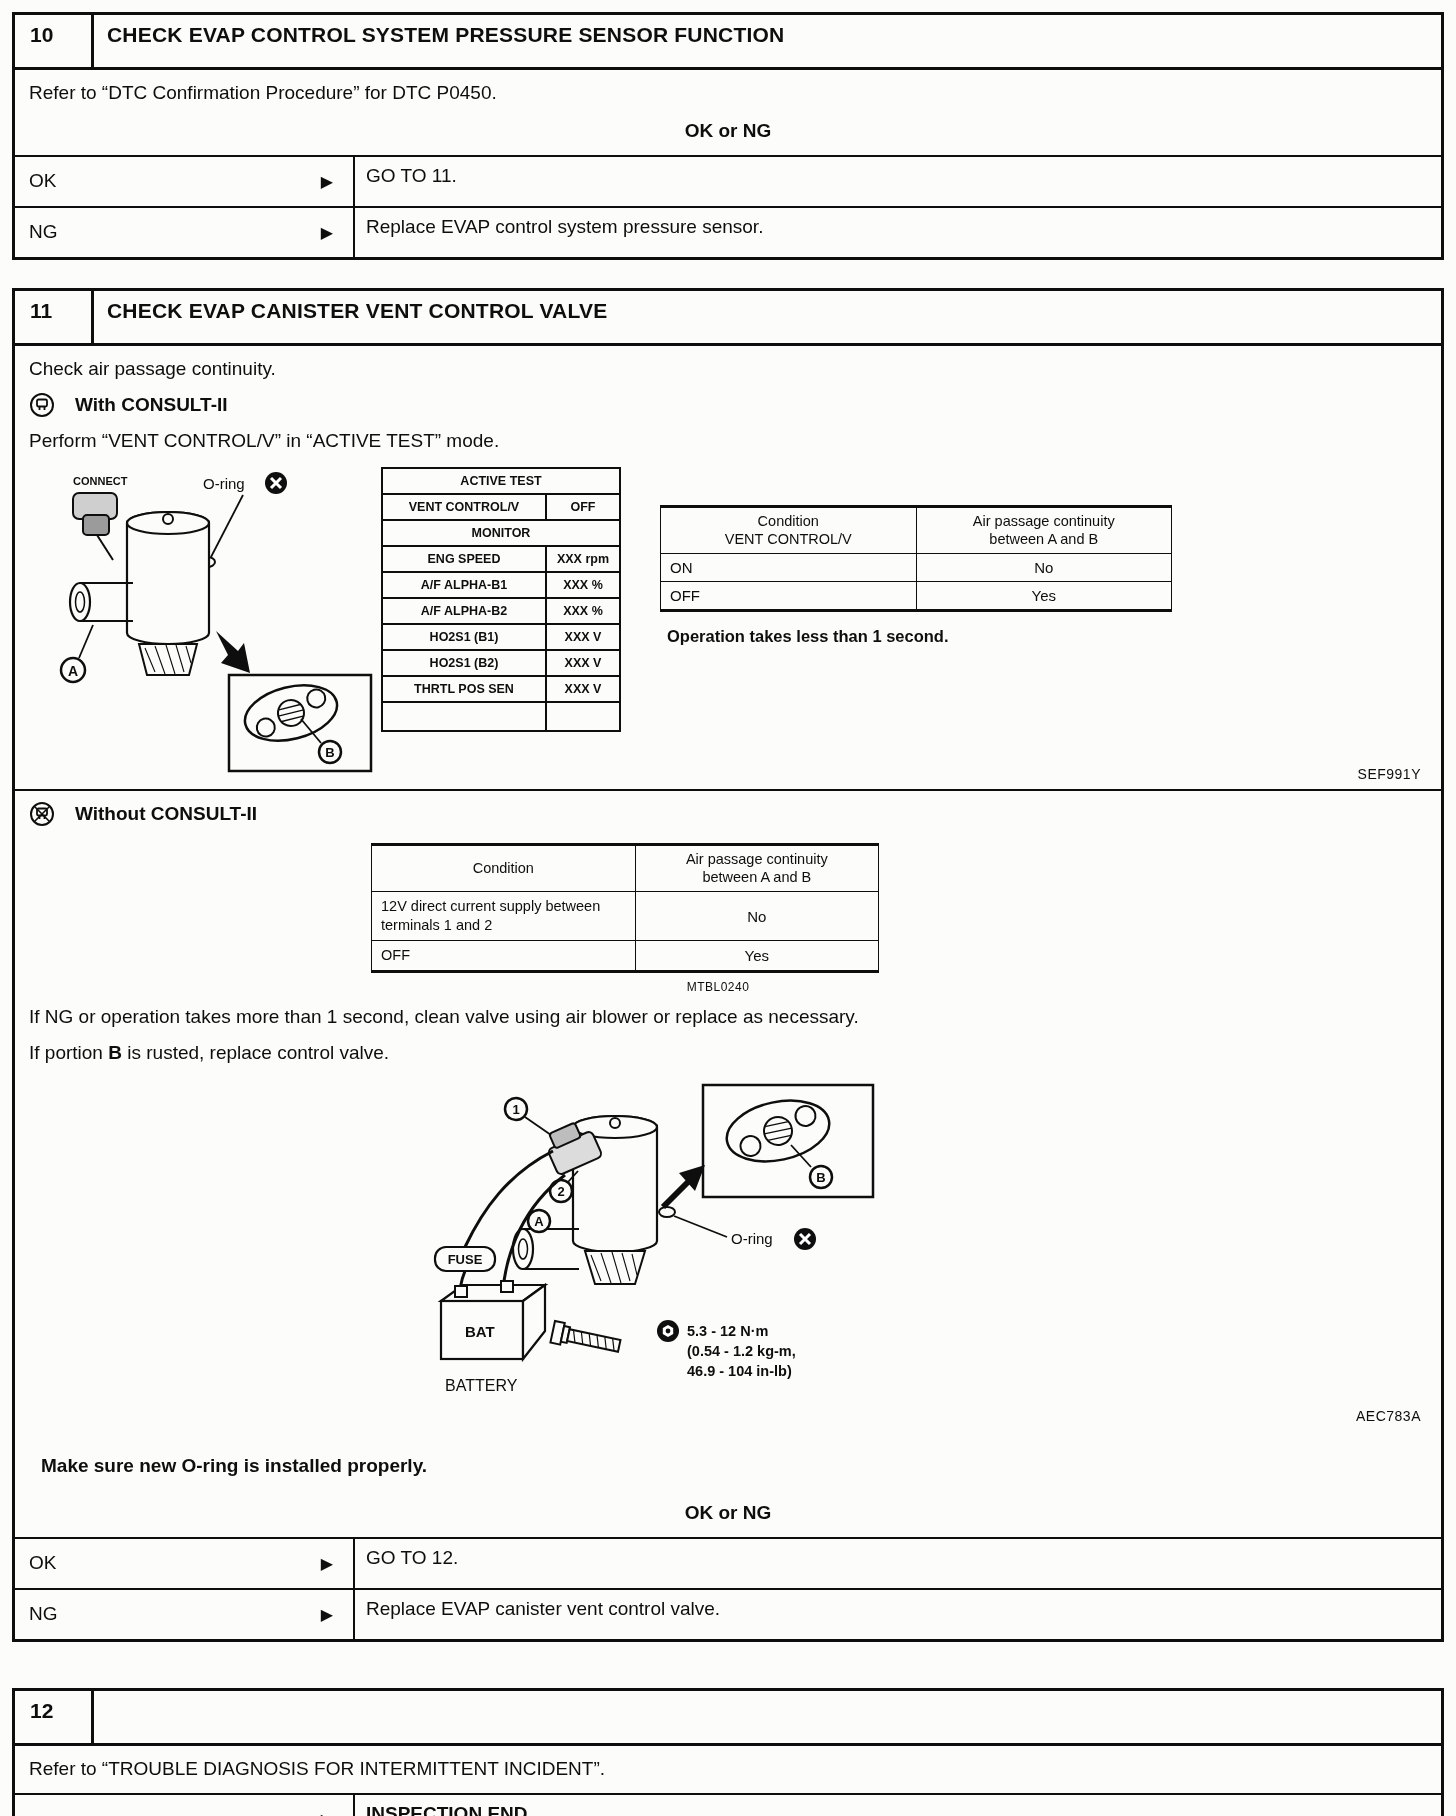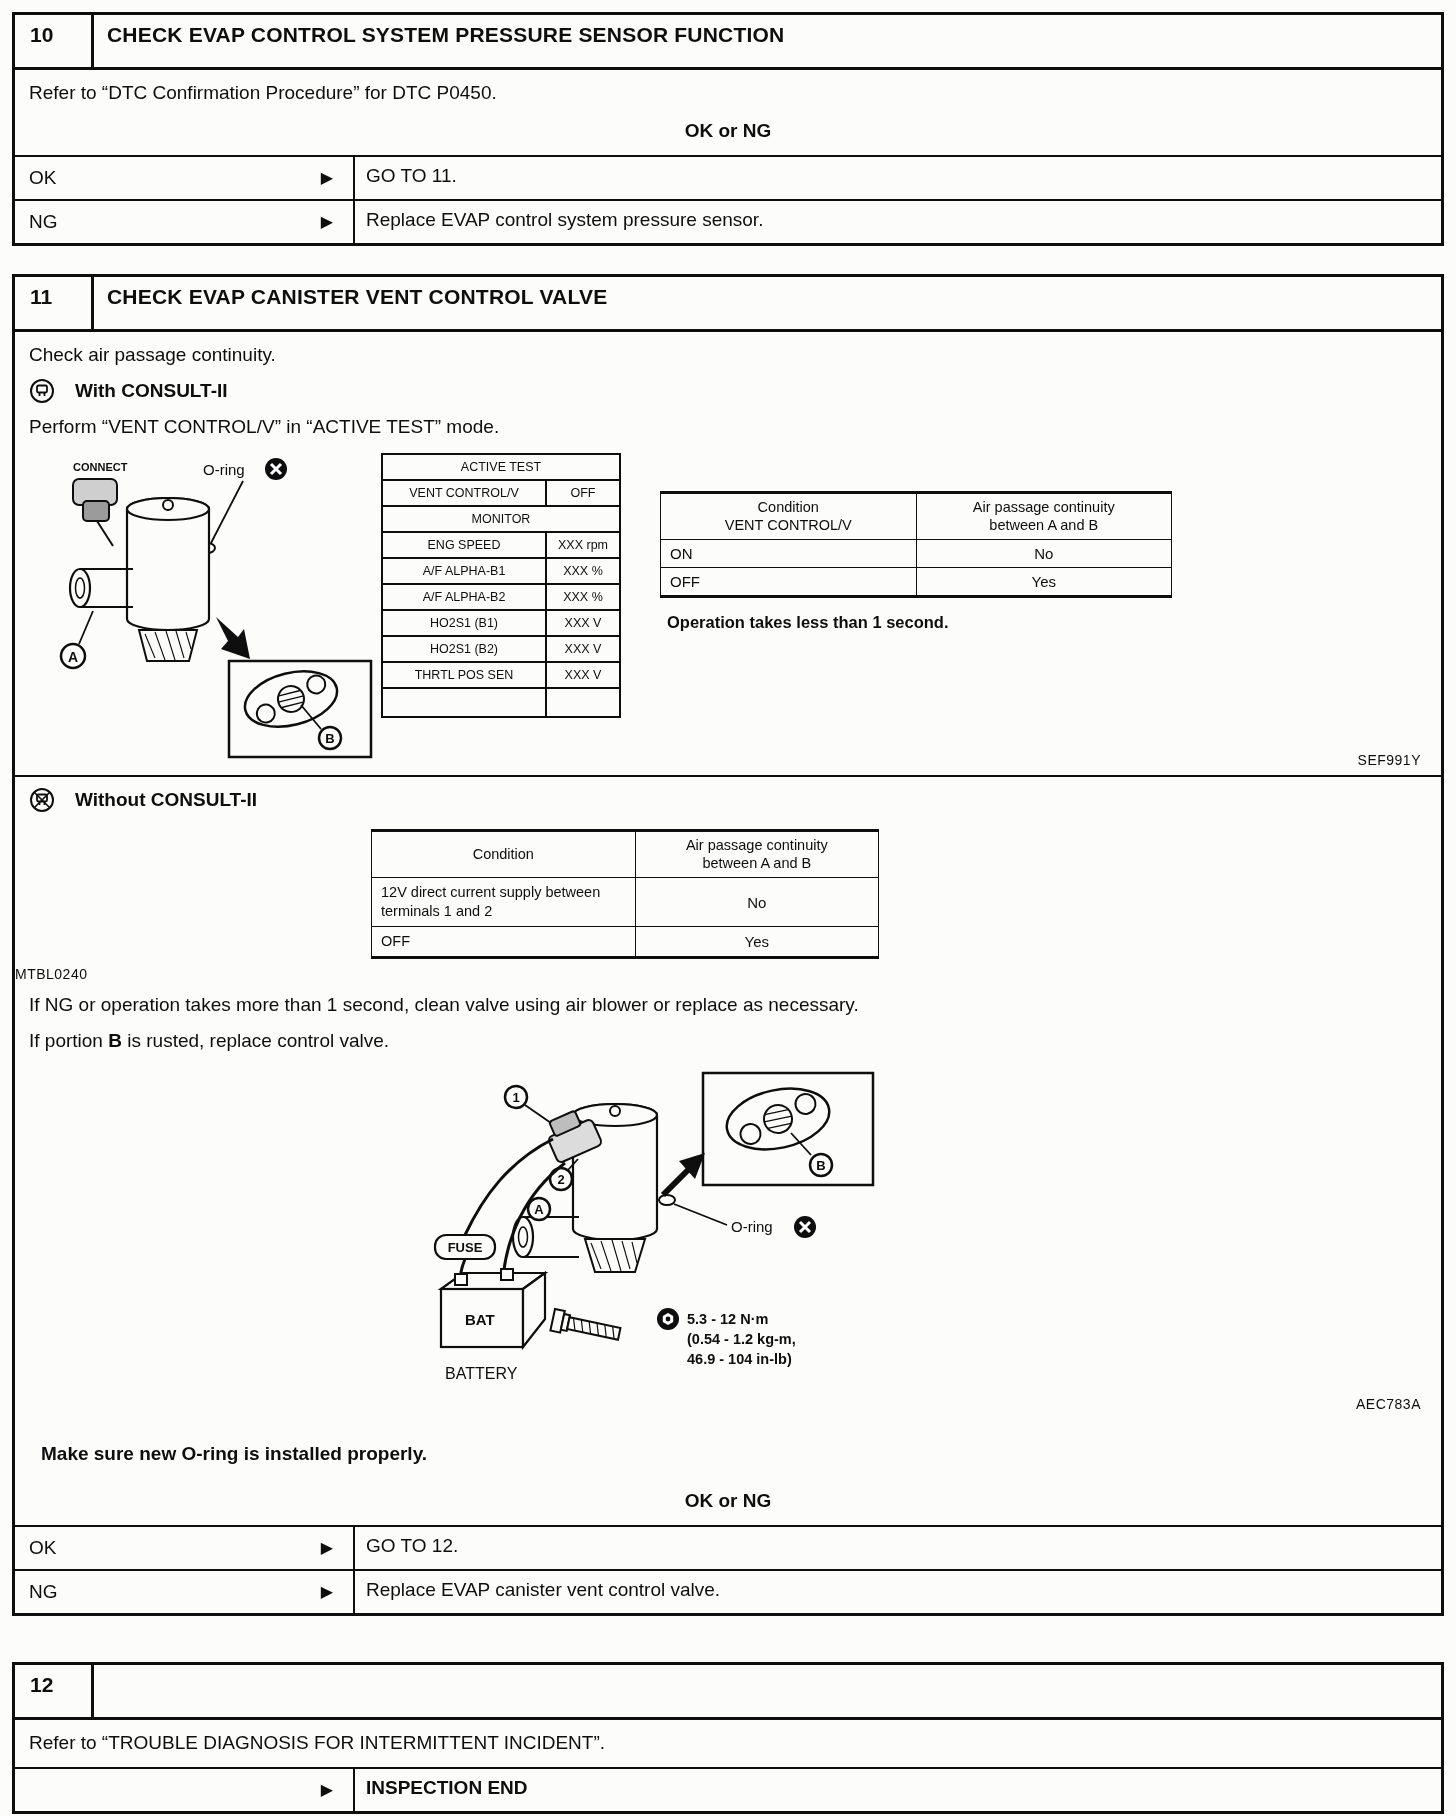--- a/index.html
+++ b/index.html
@@ -10,45 +10,45 @@
   #sec11{margin-top:28px}
   #sec12{margin-top:46px}
   .box-header{display:flex;border-bottom:3px solid #0e0e0e}
   .box-num{flex:0 0 79px;border-right:3px solid #0e0e0e;font-size:21px;font-weight:bold;padding:8px 0 20px 15px;box-sizing:border-box}
   .box-title{flex:1;font-size:21px;font-weight:bold;padding:8px 0 8px 13px;letter-spacing:.2px}
   .tline{font-size:19px;padding:9px 14px 0 14px;line-height:1.45;margin:0}
   .okng{font-size:19px;font-weight:bold;text-align:center;padding:13px 0}
   .rrow{display:flex;align-items:stretch;border-top:2px solid #0e0e0e;font-size:19px}
   .rlabel{flex:0 0 286px;padding:8px 0 8px 14px;box-sizing:border-box;display:flex;align-items:center}
   .rarrow{flex:0 0 52px;display:flex;align-items:center;justify-content:center;font-size:16px}
-  .raction{flex:1;border-left:2px solid #0e0e0e;padding:8px 0 12px 11px;display:flex;align-items:center}
+  .raction{flex:1;border-left:2px solid #0e0e0e;padding:8px 0 19px 11px;display:flex;align-items:center}
   .raction.bold{font-weight:bold}
   .cheading{display:flex;align-items:center;gap:20px;padding:10px 0 0 14px;font-size:19px;font-weight:bold}
   .figure1{position:relative;height:322px;margin-top:8px}
   .figure2{position:relative;height:348px;margin-top:12px}
   .figref{position:absolute;right:20px;bottom:3px;font-size:14px;letter-spacing:.5px}
   .sep{border-top:2px solid #0e0e0e;margin-top:4px}
   table{border-collapse:collapse}
   svg{display:block}
   svg text{font-family:inherit;fill:#0e0e0e}
   .fig1-svg{position:absolute;left:18px;top:2px}
-  .at-table{position:absolute;left:366px;top:4px;width:240px;font-size:12.5px;font-weight:normal}
+  .at-table{position:absolute;left:366px;top:4px;width:240px;font-size:12.5px;font-weight:bold}
   .at-table td{border:2.5px solid #0e0e0e;text-align:center;padding:5px 2px}
   .at-table .nm{width:158px}
   .at-empty td{height:17px}
   .cond-col{position:absolute;left:645px;top:42px;width:512px}
   .ctable{width:100%;font-size:15px;border:1.5px solid #0e0e0e;border-top:3px solid #0e0e0e;border-bottom:3px solid #0e0e0e}
   .ctable td{border:1.5px solid #0e0e0e;padding:5px 9px}
   .ctable tr.head td{text-align:center;white-space:pre-line;font-size:14.5px;padding:4px 6px;line-height:1.3}
   .ctable td.res{text-align:center}
   .ctable td.c1{width:50%}
   .op-note{font-weight:bold;font-size:16.5px;margin:15px 0 0 7px}
   .wo-wrap{margin:16px 0 0 356px;width:508px}
   .wo-wrap .ctable td.c1{width:52%;white-space:pre-line;font-size:14.5px;line-height:1.3}
-  .ref-right{text-align:left;font-size:14px;padding:7px 20px 0 0;letter-spacing:.5px}
+  .ref-right{text-align:center;font-size:12px;padding:7px 20px 0 0;letter-spacing:.5px}
   .make-sure{font-size:19px;font-weight:bold;padding:16px 14px 0 14px;margin:12px}
   .fig2-svg{position:absolute;left:398px;top:0}
 </style>
 </head>
 <body>
 
 <div class="page">
 
   <section class="box" id="sec10">
     <div class="box-header">

